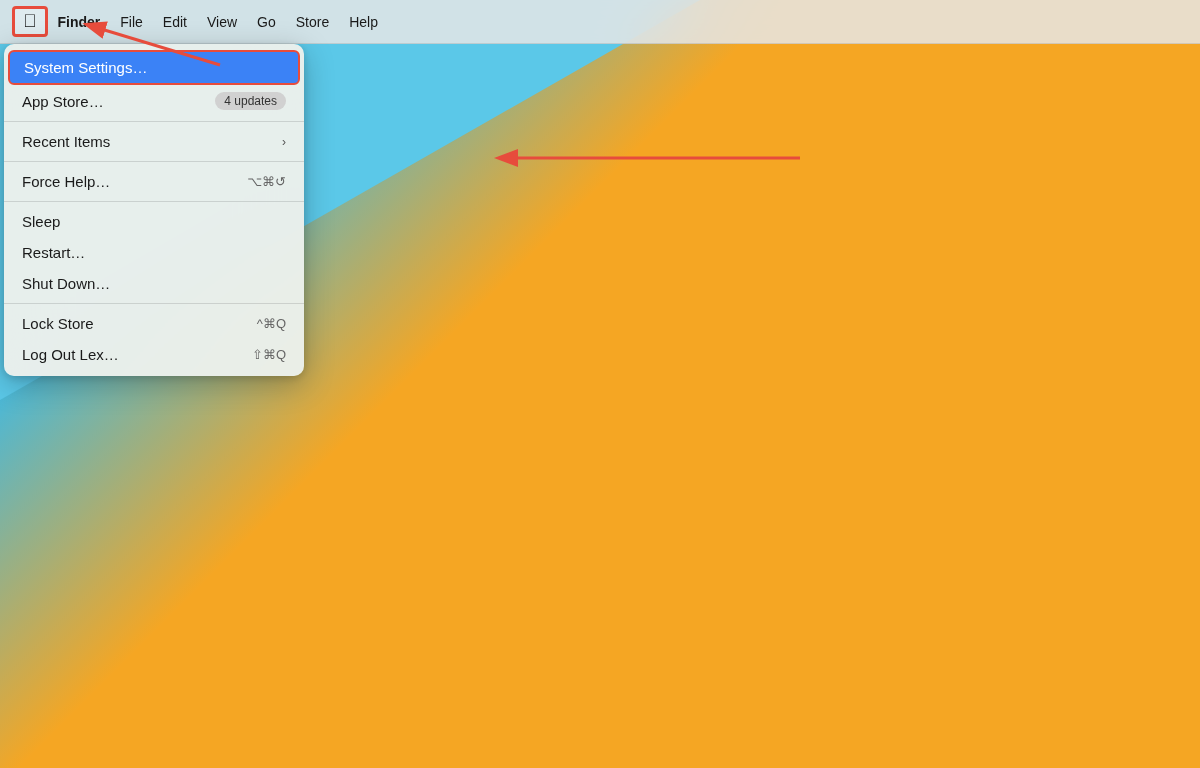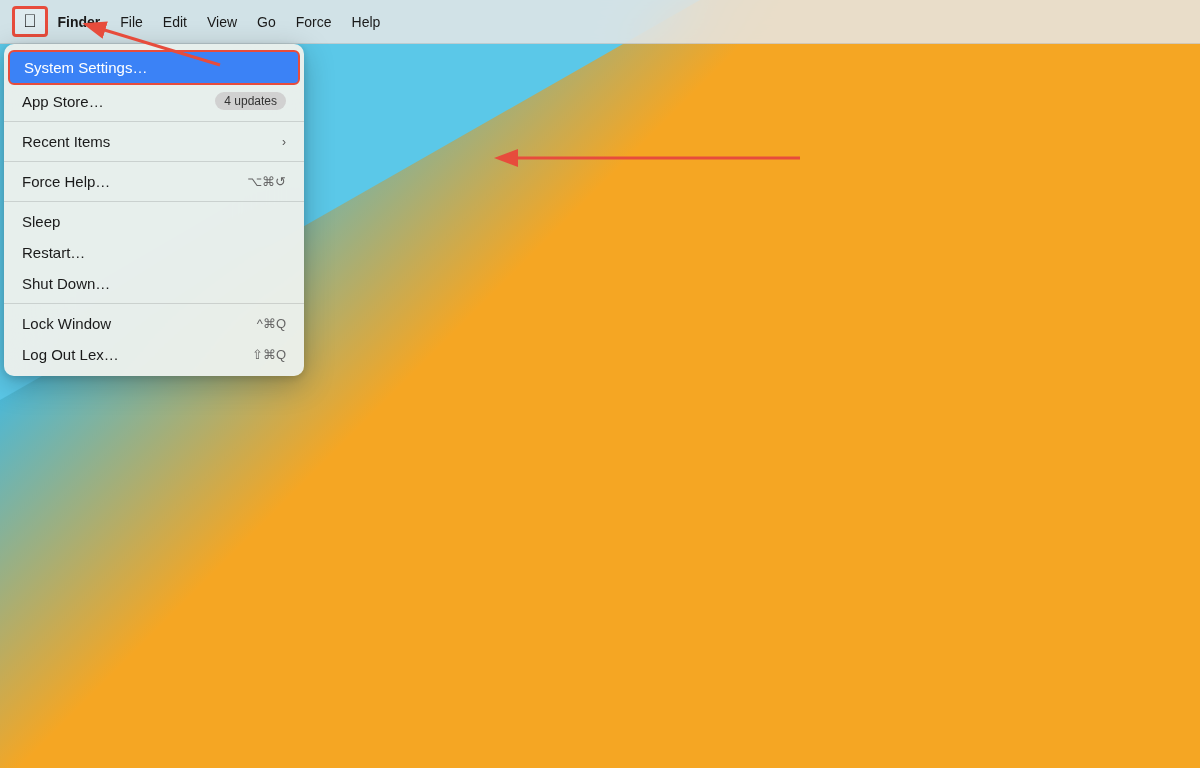--- a/index.html
+++ b/index.html
@@ -177,21 +177,21 @@
   <div class="menubar-item">
     <span>Edit</span>
   </div>
   <div class="menubar-item">
     <span>View</span>
   </div>
   <div class="menubar-item">
     <span>Go</span>
   </div>
   <div class="menubar-item">
-    <span>Force</span>
+    <span>Store</span>
   </div>
   <div class="menubar-item">
     <span>Help</span>
   </div>
 </div>
 
 <div class="apple-dropdown">
 
 
   <div class="menu-item highlighted">
@@ -225,21 +225,21 @@
   <div class="menu-item">
     <span>Restart…</span>
   </div>
   <div class="menu-item">
     <span>Shut Down…</span>
   </div>
 
   <div class="menu-separator"></div>
 
   <div class="menu-item">
-    <span>Lock Window</span>
+    <span>Lock Store</span>
     <span class="shortcut">^⌘Q</span>
   </div>
   <div class="menu-item">
     <span>Log Out Lex…</span>
     <span class="shortcut">⇧⌘Q</span>
   </div>
 
 </div>
 
 <div class="annotations">

